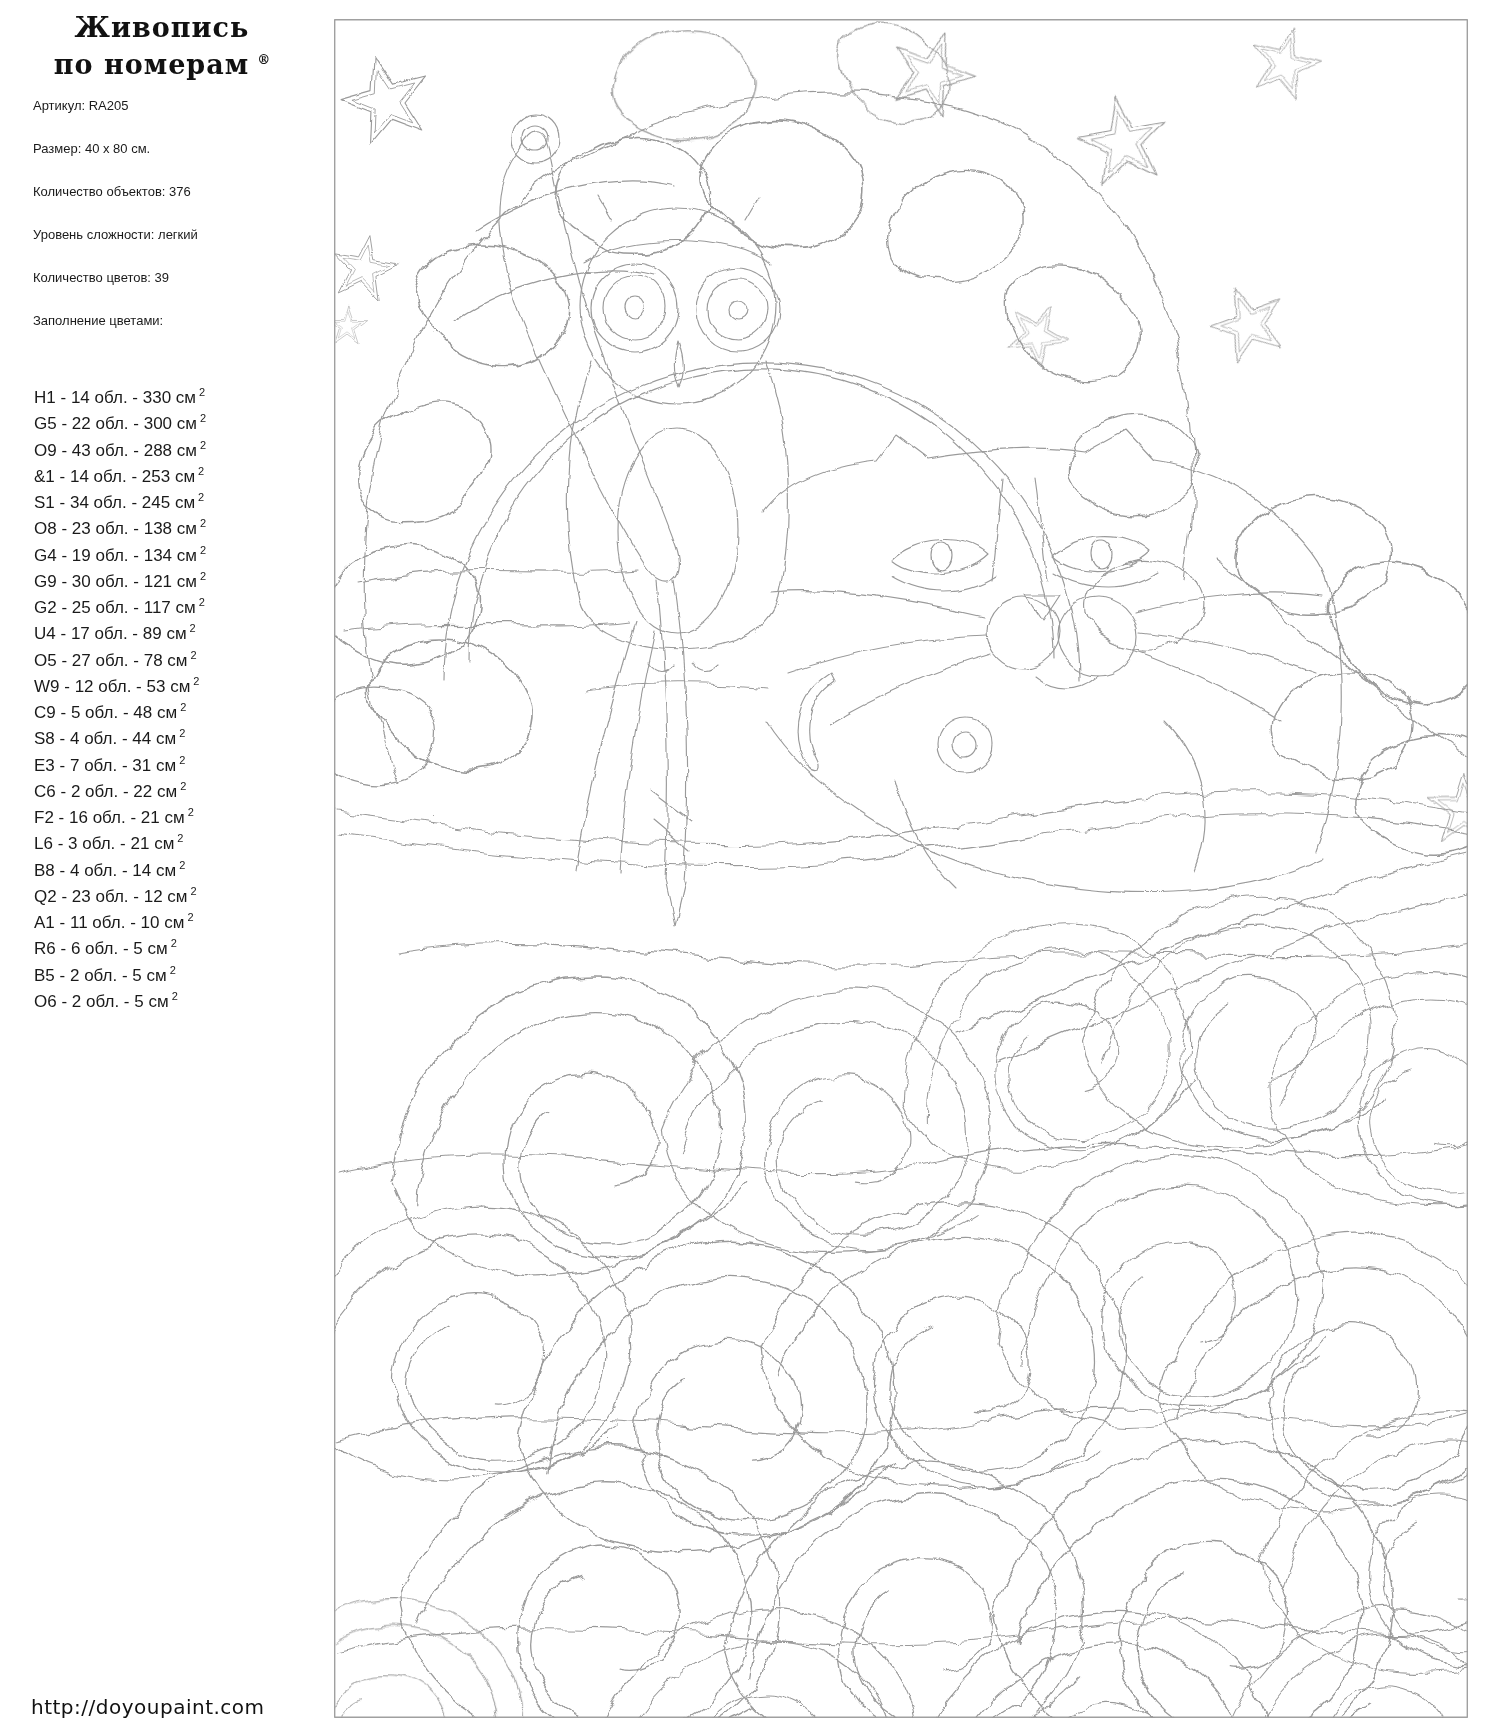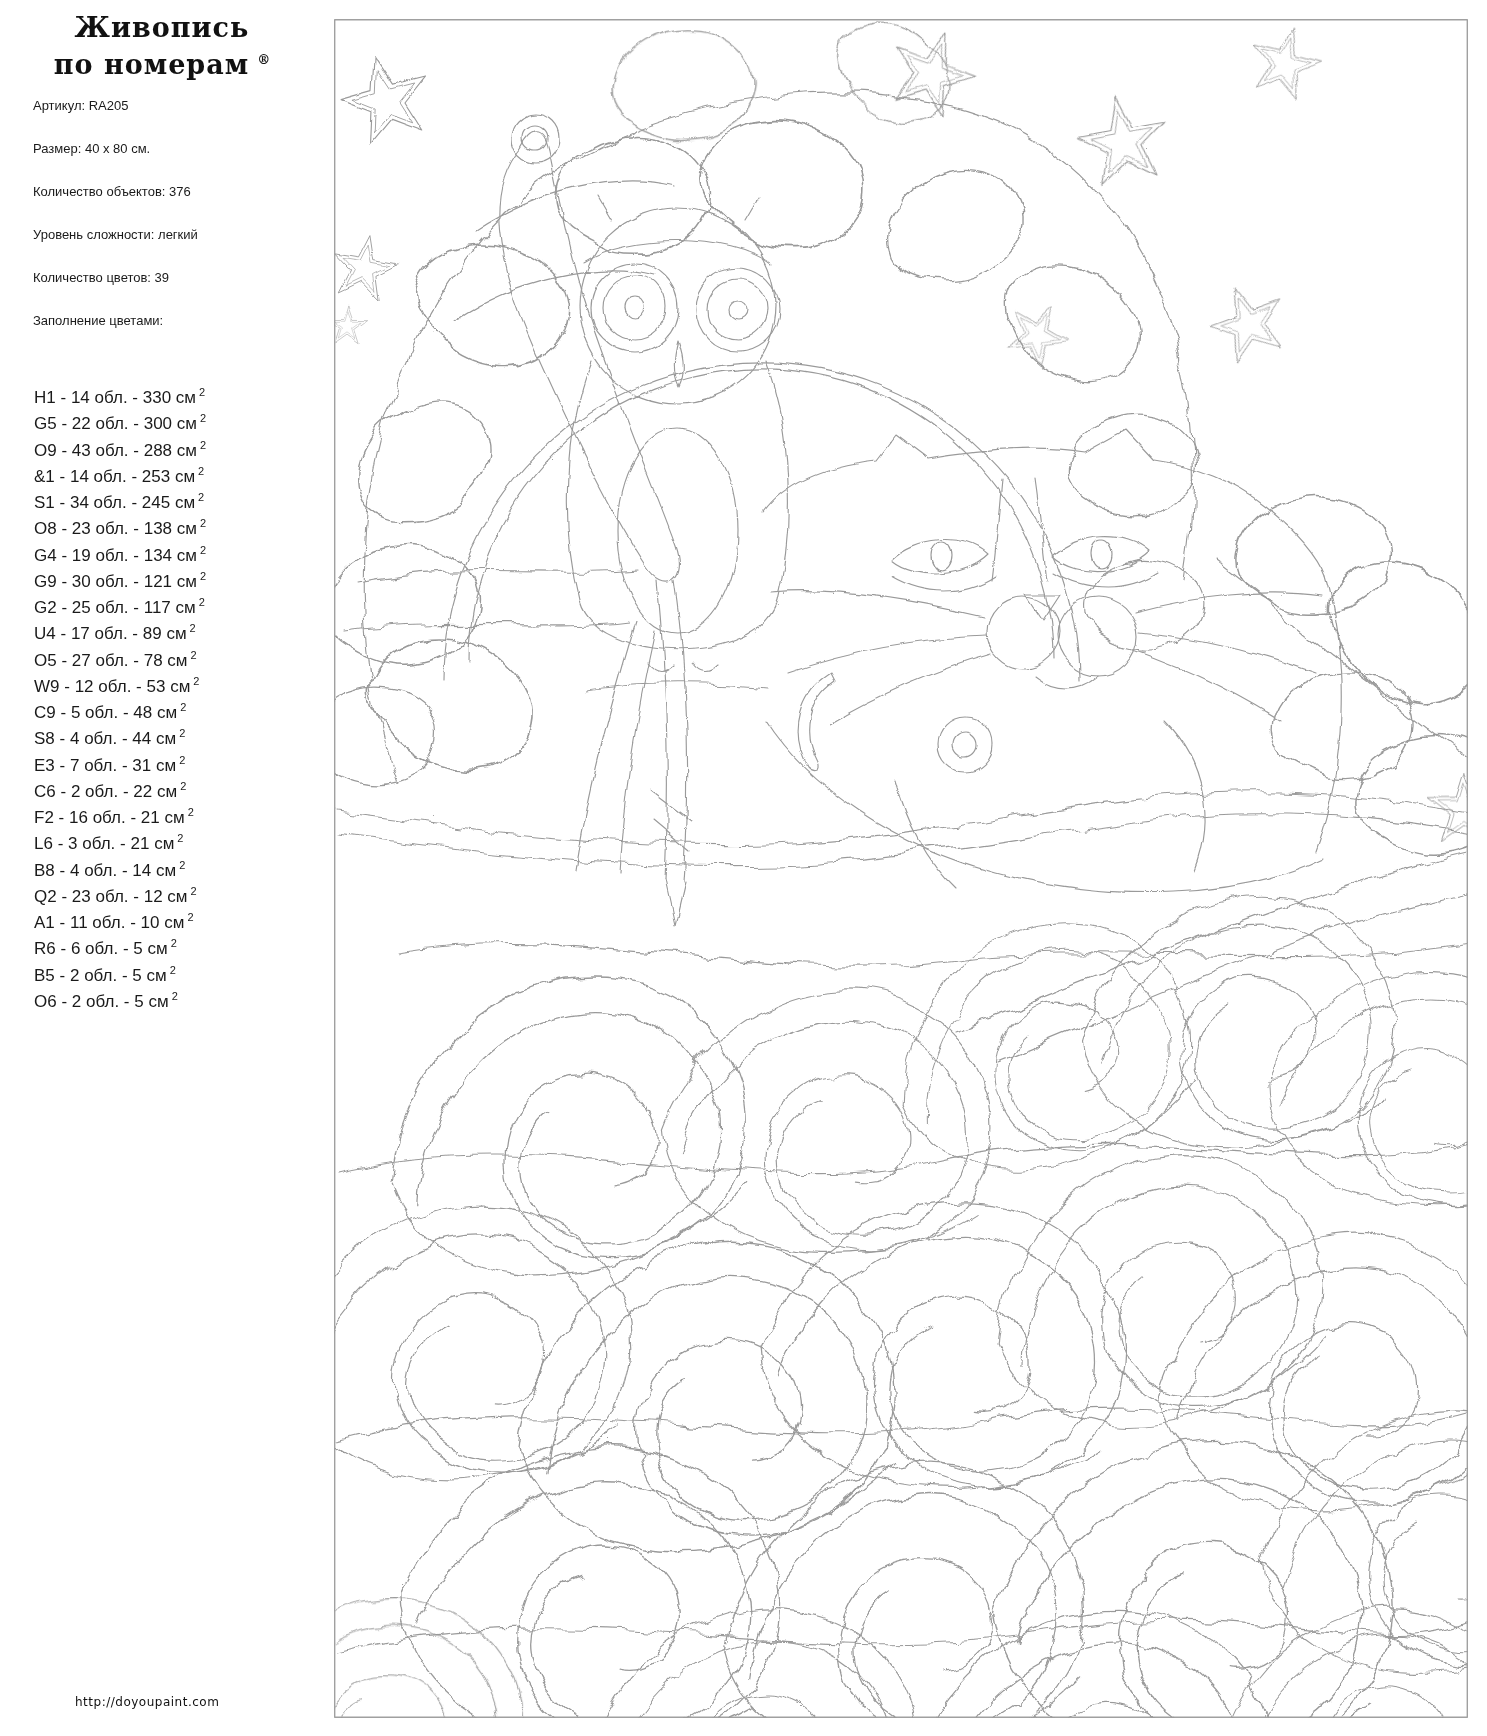--- a/index.html
+++ b/index.html
@@ -12,22 +12,22 @@
     font-family:"DejaVu Serif",serif;font-weight:700;font-size:27px;line-height:32px;
     letter-spacing:1px;color:#111;
   }
   .logo .reg{font-size:13px;margin-left:8px;vertical-align:super;letter-spacing:0;}
   .info{position:absolute;left:33px;top:96px;font-size:13px;line-height:19px;}
   .info .line{margin:0 0 24px 0;white-space:nowrap;}
   .color-list{position:absolute;left:34px;top:356px;font-size:17px;line-height:21.6px;margin-top:26px;}
   .color-row{white-space:nowrap;}
   .color-row sup{font-size:11px;margin-left:3px;}
   .footer-url{
-    position:absolute;left:31px;top:1695px;font-size:12px;color:#111;
-    font-family:"DejaVu Sans",sans-serif;letter-spacing:0.5px;margin-left:44px;
+    position:absolute;left:31px;top:1695px;font-size:20px;color:#111;
+    font-family:"DejaVu Sans",sans-serif;letter-spacing:0.5px;
   }
   .canvas-wrap{
     position:absolute;left:334px;top:19px;width:1134px;height:1699px;background:#fff;
   }
   #art{display:block;width:1134px;height:1699px;stroke:var(--line-color,#9a9a9a);fill:none;stroke-width:1.15;stroke-linecap:round;stroke-linejoin:round;}
   #art .border-rect{stroke:var(--border-color,#a0a0a0);stroke-width:1.4;}
 </style>
 </head>
 <body>
 

